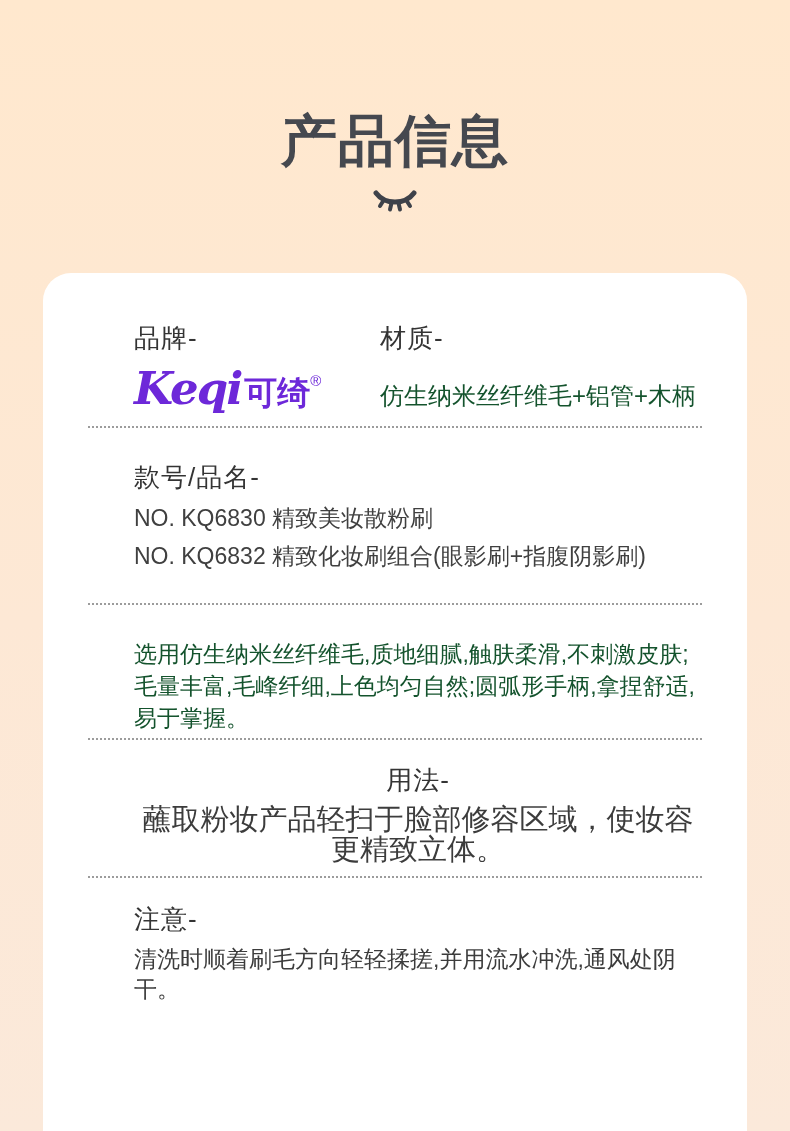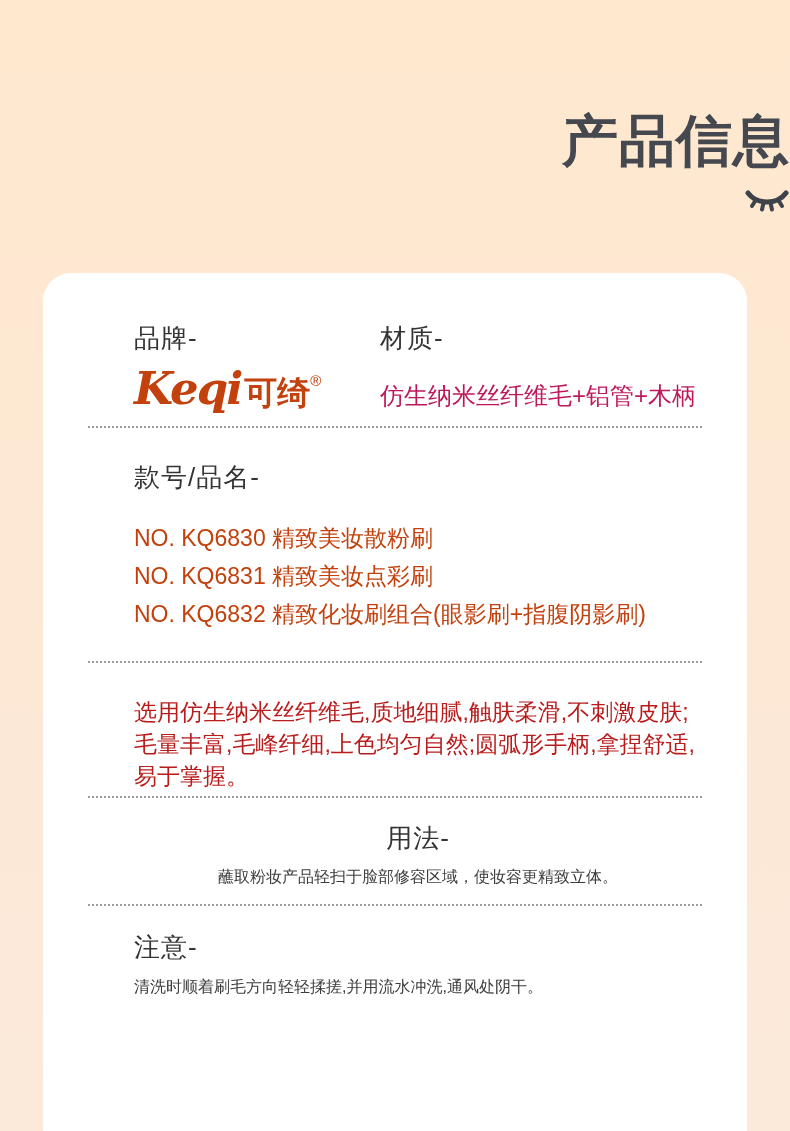--- a/index.html
+++ b/index.html
@@ -12,21 +12,21 @@
   }
   .page {
     position: relative;
     width: 790px;
     height: 1131px;
     overflow: hidden;
     background: linear-gradient(180deg, #ffe8ce 0%, #fde8d5 55%, #fbe9da 100%);
   }
   .header {
     padding-top: 110px;
-    text-align: right;
+    text-align: center;
   }
   .page-title {
     margin: 0;
     font-size: 56px;
     line-height: 1.1;
     font-weight: 700;
     letter-spacing: 1px;
     color: #45484f;
   }
   .lash-wrap { margin-top: 14px; line-height: 0; }
@@ -45,45 +45,45 @@
   .label {
     font-size: 26px;
     font-weight: 500;
     letter-spacing: 1px;
     color: #343434;
   }
   
   .s1 { display: flex; padding-top: 48px; padding-bottom: 10px; }
   .s1 .col-left { width: 246px; }
   .s1 .col-right { flex: 1; }
-  .logo { margin-top: 6px; color: #c2410c; white-space: nowrap; }
+  .logo { margin-top: 6px; color: #6d28d9; white-space: nowrap; }
   .logo-en {
     font-family: "DejaVu Serif", "Liberation Serif", serif;
     font-style: italic;
     font-weight: 600;
     font-size: 45px;
     letter-spacing: -2px;
   }
   .logo-cn { font-size: 33px; font-weight: 700; margin-left: 3px; }
   .logo-reg { font-size: 15px; vertical-align: 18px; font-style: normal; }
-  .material-value { margin-top: 24px; font-size: 24px; color: #be185d; }
+  .material-value { margin-top: 24px; font-size: 24px; color: #14532d; }
   
   .s2 { padding-top: 32px; padding-bottom: 28px; }
-  .s2 .label { margin-bottom: 24px; }
-  .model-line { font-size: 23px; line-height: 38px; color: #c2410c; }
+  .s2 .label { margin-bottom: 4px; }
+  .model-line { font-size: 23px; line-height: 38px; color: #404040; }
   
   .s3 { padding-top: 24px; padding-bottom: 4px; }
-  .para-line { font-size: 23px; line-height: 32px; color: #b91c1c; }
+  .para-line { font-size: 23px; line-height: 32px; color: #14532d; }
   .s3 .para-block { margin-top: 9px; }
   
   .s4 { padding-top: 23px; padding-bottom: 12px; text-align: center; }
-  .s4 .body-line { margin-top: 6px; font-size: 16px; line-height: 30px; color: #3c3c3c; }
+  .s4 .body-line { margin-top: 6px; font-size: 29px; line-height: 30px; color: #3c3c3c; }
   
   .s5 { padding-top: 24px; }
-  .s5 .body-line { margin-top: 7px; font-size: 16px; line-height: 30px; color: #3c3c3c; }
+  .s5 .body-line { margin-top: 7px; font-size: 23px; line-height: 30px; color: #3c3c3c; }
 </style>
 </head>
 <body>
 
 <div class="page">
 
   <div class="header">
     <h1 class="page-title">产品信息</h1>
     <div class="lash-wrap">
       <svg width="46" height="30" viewBox="0 0 46 30" aria-hidden="true">
@@ -107,21 +107,20 @@
       </div>
       <div class="col-right">
         <div class="label">材质-</div>
         <div class="material-value">仿生纳米丝纤维毛+铝管+木柄</div>
       </div>
     </section>
 
     <section class="s2">
       <div class="label">款号/品名-</div>
       <div class="model-line">NO. KQ6830 精致美妆散粉刷</div>
-      <div class="model-line">NO. KQ6831 精致美妆点彩刷</div>
       <div class="model-line">NO. KQ6832 精致化妆刷组合(眼影刷+指腹阴影刷)</div>
     </section>
 
     <section class="s3">
       <div class="para-block">
         <div class="para-line">选用仿生纳米丝纤维毛,质地细腻,触肤柔滑,不刺激皮肤;</div>
         <div class="para-line">毛量丰富,毛峰纤细,上色均匀自然;圆弧形手柄,拿捏舒适,</div>
         <div class="para-line">易于掌握。</div>
       </div>
     </section>

